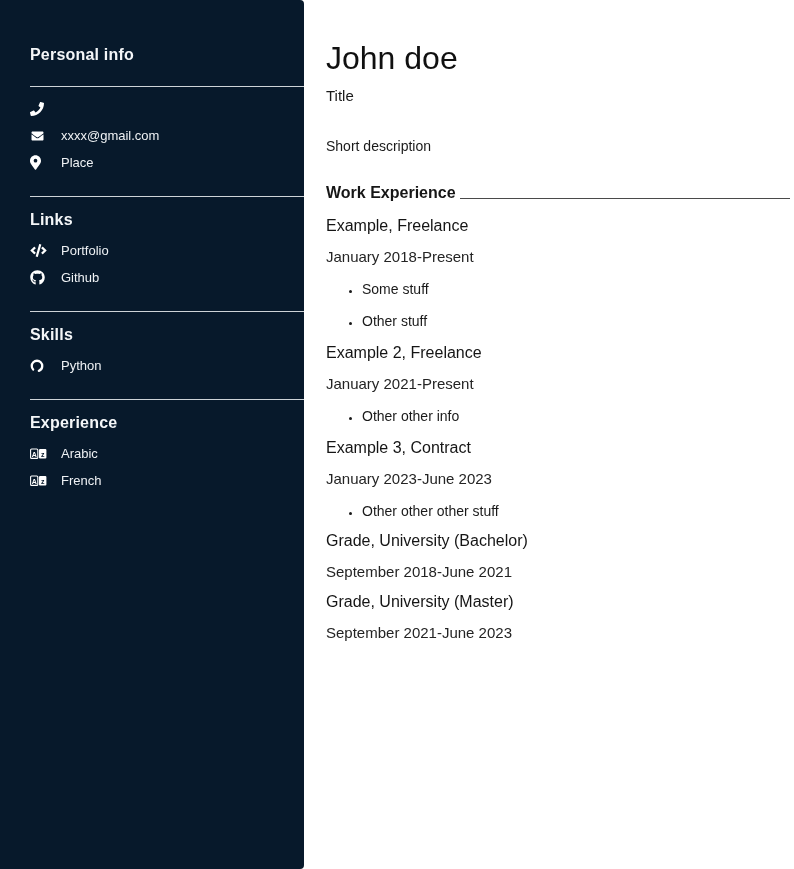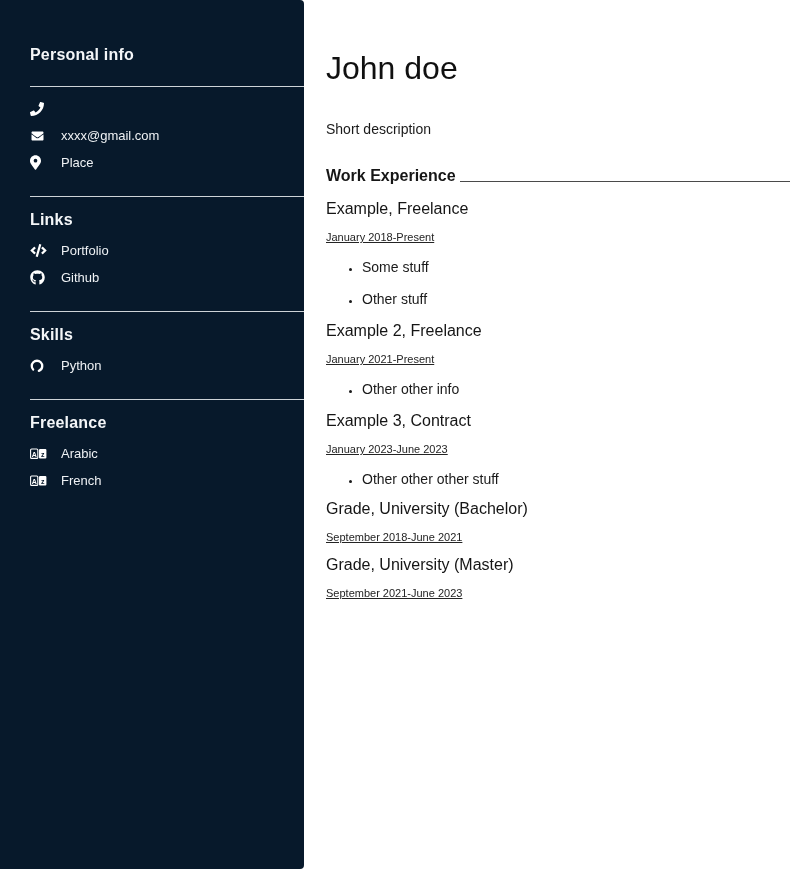--- a/index.html
+++ b/index.html
@@ -15,31 +15,31 @@
   .divider { height:1px; background:#cdd3d8; margin:22px 0 0 0; }
   .side-group { margin-top:14px; }
   .side-row { display:flex; align-items:center; height:27px; font-size:13px; color:#eef1f4; }
   .side-icon { width:18px; height:16px; display:flex; align-items:center; justify-content:flex-start; flex-shrink:0; }
   .side-icon svg { display:block; }
   .side-label { margin-left:13px; }
   .rows { margin-top:8px; }
   .sec-block { margin-top:20px; }
 
   
-  .main { flex:1; padding:40px 4px 0 22px; color:#111;margin-top:10px; }
+  .main { flex:1; padding:40px 4px 0 22px; color:#111; }
   .name { font-size:32px; font-weight:400; color:#101010; }
   .job-title { font-size:15px; margin-top:10px; color:#1a1a1a; }
   .description { font-size:14px; margin-top:34px; color:#1a1a1a; }
 
   .section-head { display:flex; margin-top:30px; }
   .section-head .label { font-size:16px; font-weight:700; color:#161616; white-space:nowrap; }
   .section-head .rule { flex:1; height:1.5px; background:#4a4a4a; align-self:flex-end; margin-bottom:3px; margin-left:4px; }
 
   .entry-role { font-size:16px; font-weight:400; color:#151515; margin-top:15px; }
-  .entry-dates { font-size:11px; color:#242424; margin-top:13px;text-decoration:underline; }
+  .entry-dates { font-size:15px; color:#242424; margin-top:13px; }
   ul.bullets { margin:10px 0 0 0; padding-left:36px; }
   ul.bullets li { font-size:14px; color:#1a1a1a; margin-top:16px; list-style:disc; }
   ul.bullets li::marker { font-size:11px; }
   .edu-entry .entry-role { margin-top:13px; }
 </style>
 </head>
 <body>
 
 <div class="page">
 
@@ -109,21 +109,21 @@
                 <circle cx="8" cy="8" r="6" fill="none" stroke="#ffffff" stroke-width="2.6" stroke-dasharray="31 7" stroke-dashoffset="24" stroke-linecap="round"></circle>
               </svg>
           </span>
           <span class="side-label">Python</span>
         </div>
       </div>
     </div>
 
     <div class="divider sec-block"></div>
     <div class="side-group">
-      <div class="side-title">Freelance</div>
+      <div class="side-title">Experience</div>
       <div class="rows">
         <div class="side-row">
           <span class="side-icon">
             <svg width="17" height="12" viewBox="0 0 17 12">
                 <rect x="0.6" y="1" width="7.2" height="9.4" rx="1" fill="none" stroke="#ffffff" stroke-width="1.1"></rect>
                 <text x="4.2" y="8.5" font-size="7" font-weight="bold" fill="#ffffff" text-anchor="middle" font-family="Liberation Sans, sans-serif">A</text>
                 <rect x="9" y="1" width="7.4" height="9.4" rx="1" fill="#ffffff"></rect>
                 <text x="12.7" y="8.5" font-size="7" font-weight="bold" fill="#07192B" text-anchor="middle" font-family="Liberation Sans, sans-serif">z</text>
               </svg>
           </span>
@@ -139,20 +139,21 @@
               </svg>
           </span>
           <span class="side-label">French</span>
         </div>
       </div>
     </div>
   </aside>
 
   <main class="main">
     <h1 class="name">John doe</h1>
+    <div class="job-title">Title</div>
     <div class="description">Short description</div>
 
     <div class="section-head">
       <span class="label">Work Experience</span>
       <span class="rule"></span>
     </div>
 
     <div class="entry">
       <div class="entry-role">Example, Freelance</div>
       <div class="entry-dates">January 2018-Present</div>

